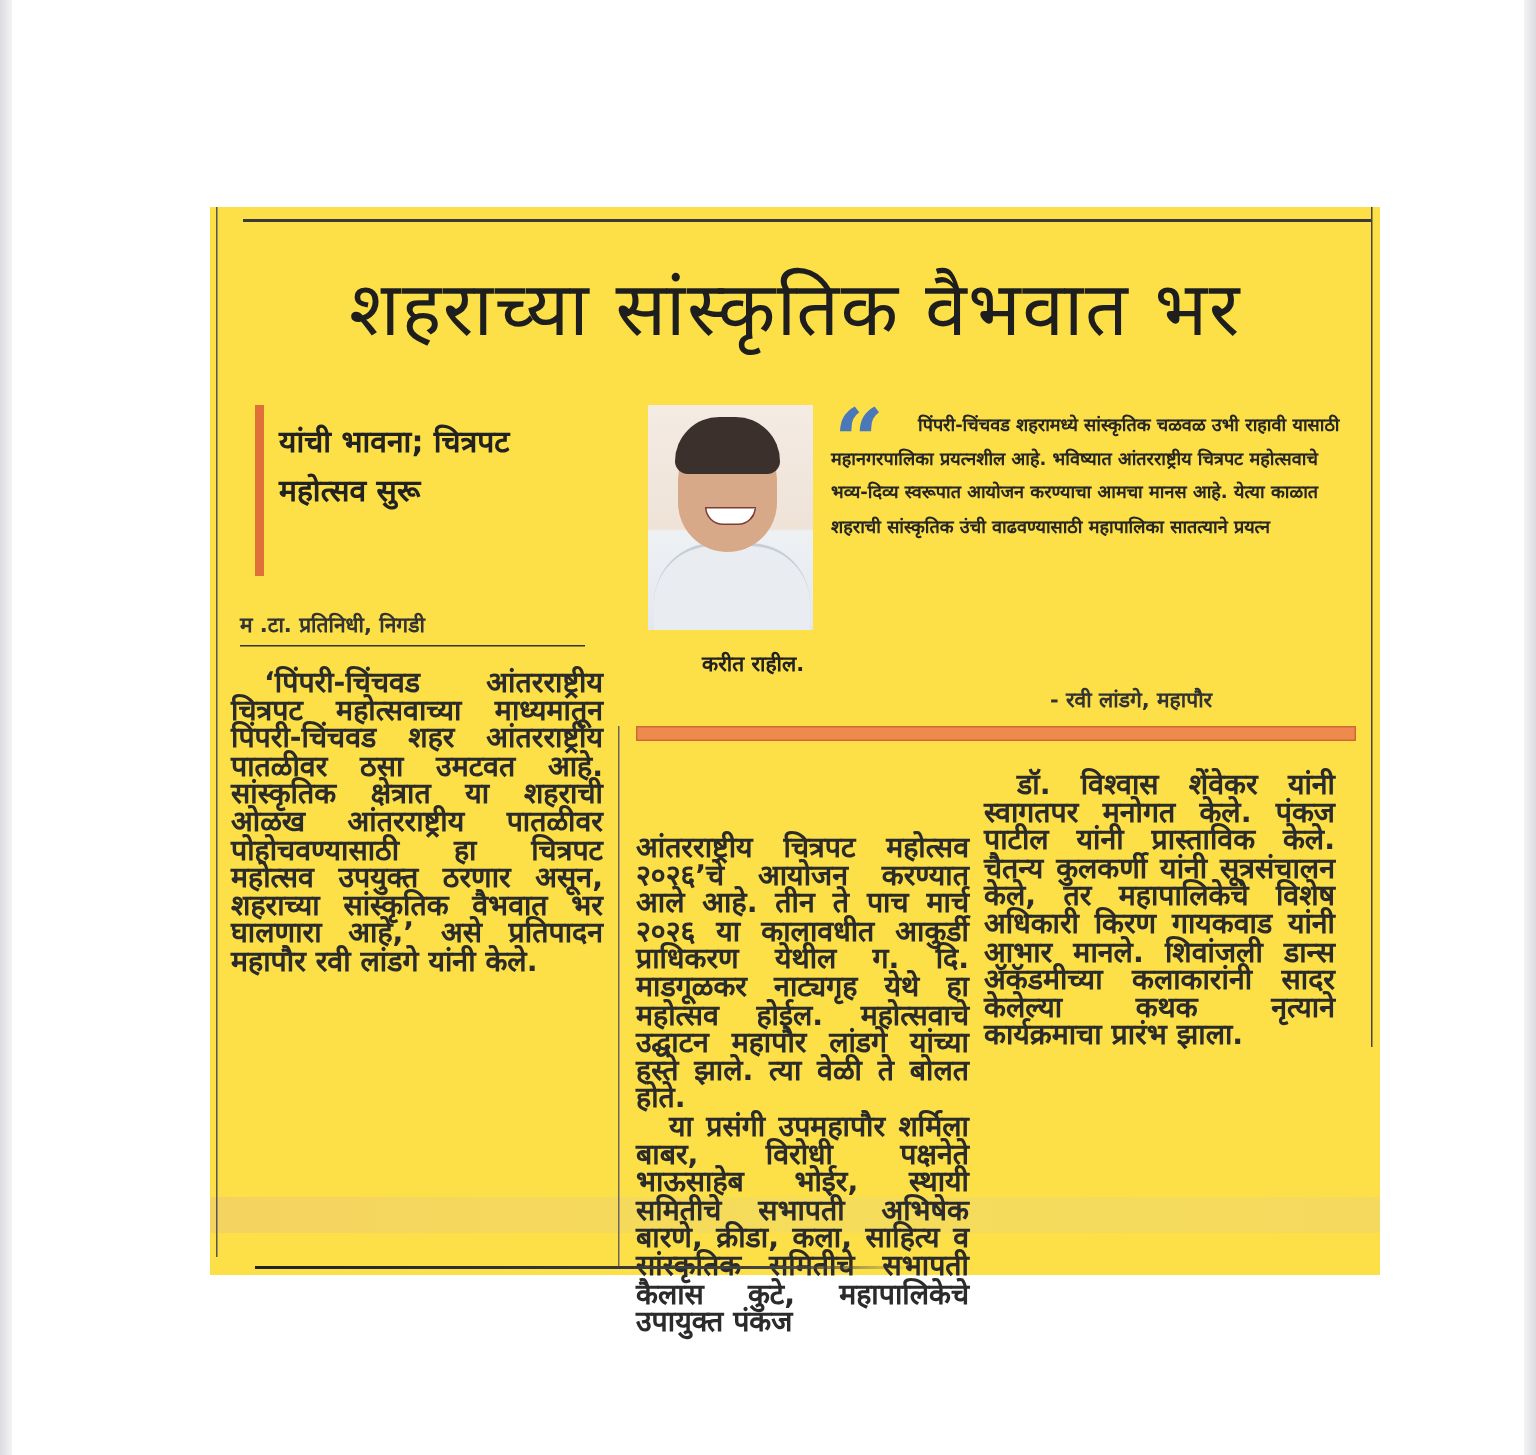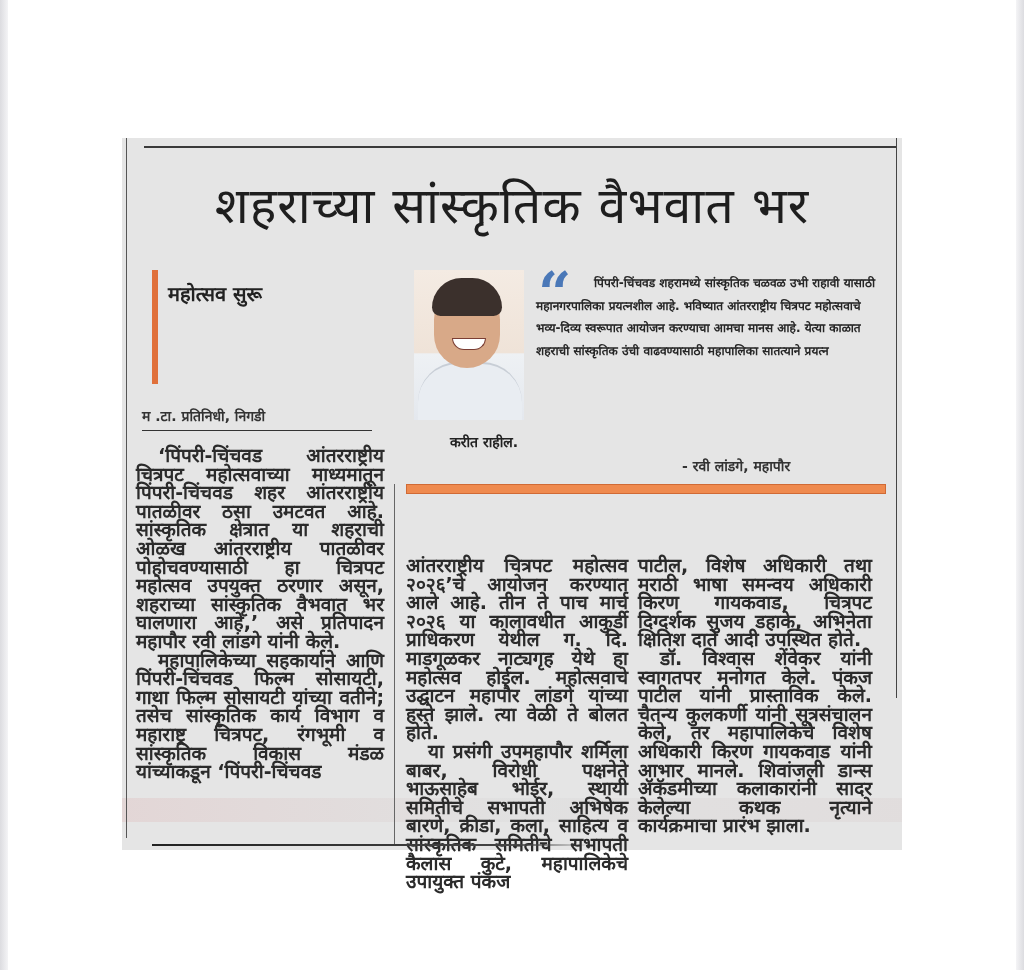--- a/index.html
+++ b/index.html
@@ -5,22 +5,22 @@
     html, body { margin: 0; padding: 0; }
     body {
       width: 1024px; height: 970px; background: #ffffff;
       position: relative; overflow: hidden;
       font-family: "DejaVu Sans", "Liberation Sans", sans-serif;
       color: #2a2a2a;
     }
     .frame-edge-left { position: absolute; left: 0; top: 0; width: 8px; height: 970px; background: linear-gradient(to right, #dcdce0, #f4f4f6); }
     .frame-edge-right { position: absolute; right: 0; top: 0; width: 8px; height: 970px; background: linear-gradient(to left, #dcdce0, #f4f4f6); }
     .clipping {
-      position: absolute; left: 122px; top: 138px; width: 780px; height: 712px;
-      background: #e5e5e5;
+      position: absolute; left: 140px; top: 138px; width: 780px; height: 712px;
+      background: #fde047;
     }
     .rule-top { position: absolute; left: 22px; top: 8px; width: 752px; height: 2px; background: #3a3a3a; }
     .vrule-left { position: absolute; left: 4px; top: 0; width: 1px; height: 700px; background: #555; }
     .vrule-right { position: absolute; left: 774px; top: 0; width: 1px; height: 560px; background: #444; }
     .headline {
       position: absolute; left: 0; top: 32px; width: 780px; text-align: center;
       font-size: 50px; font-weight: normal; color: #1e1e1e; letter-spacing: 1px;
       font-family: "DejaVu Sans", sans-serif;
     }
     .subhead-bar { position: absolute; left: 30px; top: 132px; width: 6px; height: 114px; background: #e0703a; }
@@ -77,20 +77,21 @@
 <div class="clipping">
   <div class="smudge"></div>
   <div class="rule-top"></div>
   <div class="vrule-left"></div>
   <div class="vrule-right"></div>
 
   <h1 class="headline" style="margin:0;">शहराच्या सांस्कृतिक वैभवात भर</h1>
 
   <div class="subhead-bar"></div>
   <div class="subhead">
+    <div>यांची भावना; चित्रपट</div>
     <div>महोत्सव सुरू</div>
   </div>
   <div class="byline">म .टा. प्रतिनिधी, निगडी</div>
   <div class="byline-rule"></div>
 
   <div class="photo">
     <div class="shirt"></div>
     <div class="face"></div>
     <div class="hair"></div>
     <div class="smile"></div>
@@ -98,26 +99,24 @@
   <div class="photo-caption">करीत राहील.</div>
 
   <div class="quote-mark">“</div>
   <div class="quote-text"><span class="indent"></span><span>पिंपरी-चिंचवड शहरामध्ये सांस्कृतिक चळवळ उभी राहावी यासाठी महानगरपालिका प्रयत्नशील आहे. भविष्यात आंतरराष्ट्रीय चित्रपट महोत्सवाचे भव्य-दिव्य स्वरूपात आयोजन करण्याचा आमचा मानस आहे. येत्या काळात शहराची सांस्कृतिक उंची वाढवण्यासाठी महापालिका सातत्याने प्रयत्न</span></div>
   <div class="quote-attrib">- रवी लांडगे, महापौर</div>
 
   <div class="accent-bar"></div>
 
   <div class="col col1">
     <p>‘पिंपरी-चिंचवड आंतरराष्ट्रीय चित्रपट महोत्सवाच्या माध्यमातून पिंपरी-चिंचवड शहर आंतरराष्ट्रीय पातळीवर ठसा उमटवत आहे. सांस्कृतिक क्षेत्रात या शहराची ओळख आंतरराष्ट्रीय पातळीवर पोहोचवण्यासाठी हा चित्रपट महोत्सव उपयुक्त ठरणार असून, शहराच्या सांस्कृतिक वैभवात भर घालणारा आहे,’ असे प्रतिपादन महापौर रवी लांडगे यांनी केले.</p>
-    <p>महापालिकेच्या सहकार्याने आणि पिंपरी-चिंचवड फिल्म सोसायटी, गाथा फिल्म सोसायटी यांच्या वतीने; तसेच सांस्कृतिक कार्य विभाग व महाराष्ट्र चित्रपट, रंगभूमी व सांस्कृतिक विकास मंडळ यांच्याकडून ‘पिंपरी-चिंचवड</p>
   </div>
   <div class="col-divider" style="left:272px; top:346px; height:360px;"></div>
   <div class="col col2">
     <p class="noindent">आंतरराष्ट्रीय चित्रपट महोत्सव २०२६’चे आयोजन करण्यात आले आहे. तीन ते पाच मार्च २०२६ या कालावधीत आकुर्डी प्राधिकरण येथील ग. दि. माडगूळकर नाट्यगृह येथे हा महोत्सव होईल. महोत्सवाचे उद्घाटन महापौर लांडगे यांच्या हस्ते झाले. त्या वेळी ते बोलत होते.</p>
     <p>या प्रसंगी उपमहापौर शर्मिला बाबर, विरोधी पक्षनेते भाऊसाहेब भोईर, स्थायी समितीचे सभापती अभिषेक बारणे, क्रीडा, कला, साहित्य व सांस्कृतिक समितीचे सभापती कैलास कुटे, महापालिकेचे उपायुक्त पंकज</p>
   </div>
   <div class="col col3">
-    <p class="noindent">पाटील, विशेष अधिकारी तथा मराठी भाषा समन्वय अधिकारी किरण गायकवाड, चित्रपट दिग्दर्शक सुजय डहाके, अभिनेता क्षितिश दाते आदी उपस्थित होते.</p>
     <p>डॉ. विश्वास शेंवेकर यांनी स्वागतपर मनोगत केले. पंकज पाटील यांनी प्रास्ताविक केले. चैतन्य कुलकर्णी यांनी सूत्रसंचालन केले, तर महापालिकेचे विशेष अधिकारी किरण गायकवाड यांनी आभार मानले. शिवांजली डान्स ॲकॅडमीच्या कलाकारांनी सादर केलेल्या कथक नृत्याने कार्यक्रमाचा प्रारंभ झाला.</p>
   </div>
 
   <div class="bottom-rule"></div>
 </div>
 
 </body></html>

